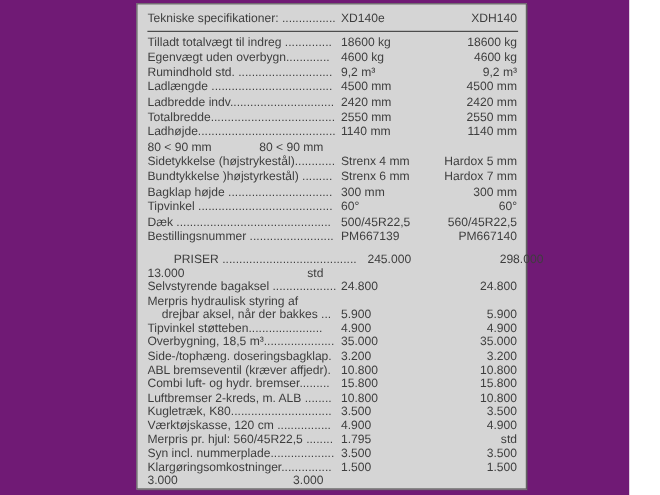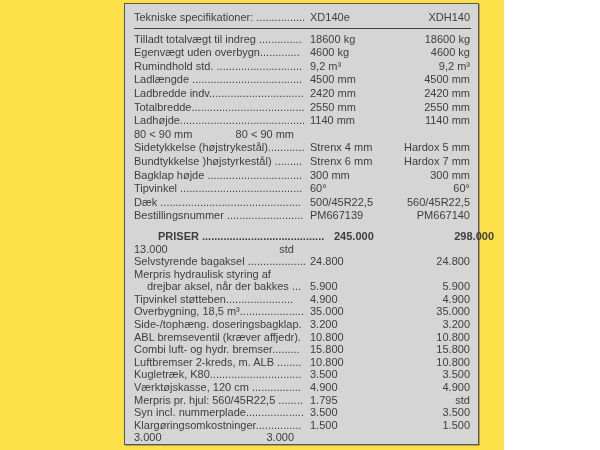--- a/index.html
+++ b/index.html
@@ -6,21 +6,21 @@
     --table-bg:#d5d5d5;
     --text:#3e3e3e;
     --border:#565656;
   }
   html,body{margin:0;padding:0;}
   body{
     width:600px;height:450px;background:#ffffff;
     font-family:"Liberation Sans", sans-serif;
     overflow:hidden;
   }
-  .sheet{position:relative;width:504px;height:450px;background:#fde047;}
+  .sheet{position:relative;width:572px;height:450px;background:#701a75;}
   .spec-table{
     position:absolute;left:124px;top:3px;width:355px;height:442px;
     box-sizing:border-box;
     background:var(--table-bg);
     border:1.5px solid var(--border);
     box-shadow:1px 1px 0 rgba(90,90,90,.45);
     padding:7px 7px 0 9px;
     color:var(--text);
     font-size:11px;
   }
@@ -28,21 +28,21 @@
   .cell{overflow:hidden;}
   .cell.label{flex:0 0 176px;}
   .cell.val1{flex:0 0 78px;text-align:left;}
   .cell.val2{flex:0 0 82px;text-align:right;}
   .header-row{
     padding-bottom:3px;margin-bottom:4px;
     border-bottom:1.2px solid var(--text);
   }
   .price-section{margin-top:7px;}
   .price-section .row{line-height:12.6px;}
-  .row.bold{font-weight:bold;padding-left:24px;}
+  .row.bold{font-weight:normal;padding-left:24px;}
   .row.indent .cell.label{padding-left:13px;flex-basis:176px;box-sizing:border-box;}
 </style>
 </head>
 <body>
 
 <div class="sheet">
   <div class="spec-table">
 
     <div class="row header-row">
       <span class="cell label">Tekniske specifikationer: ................</span>

